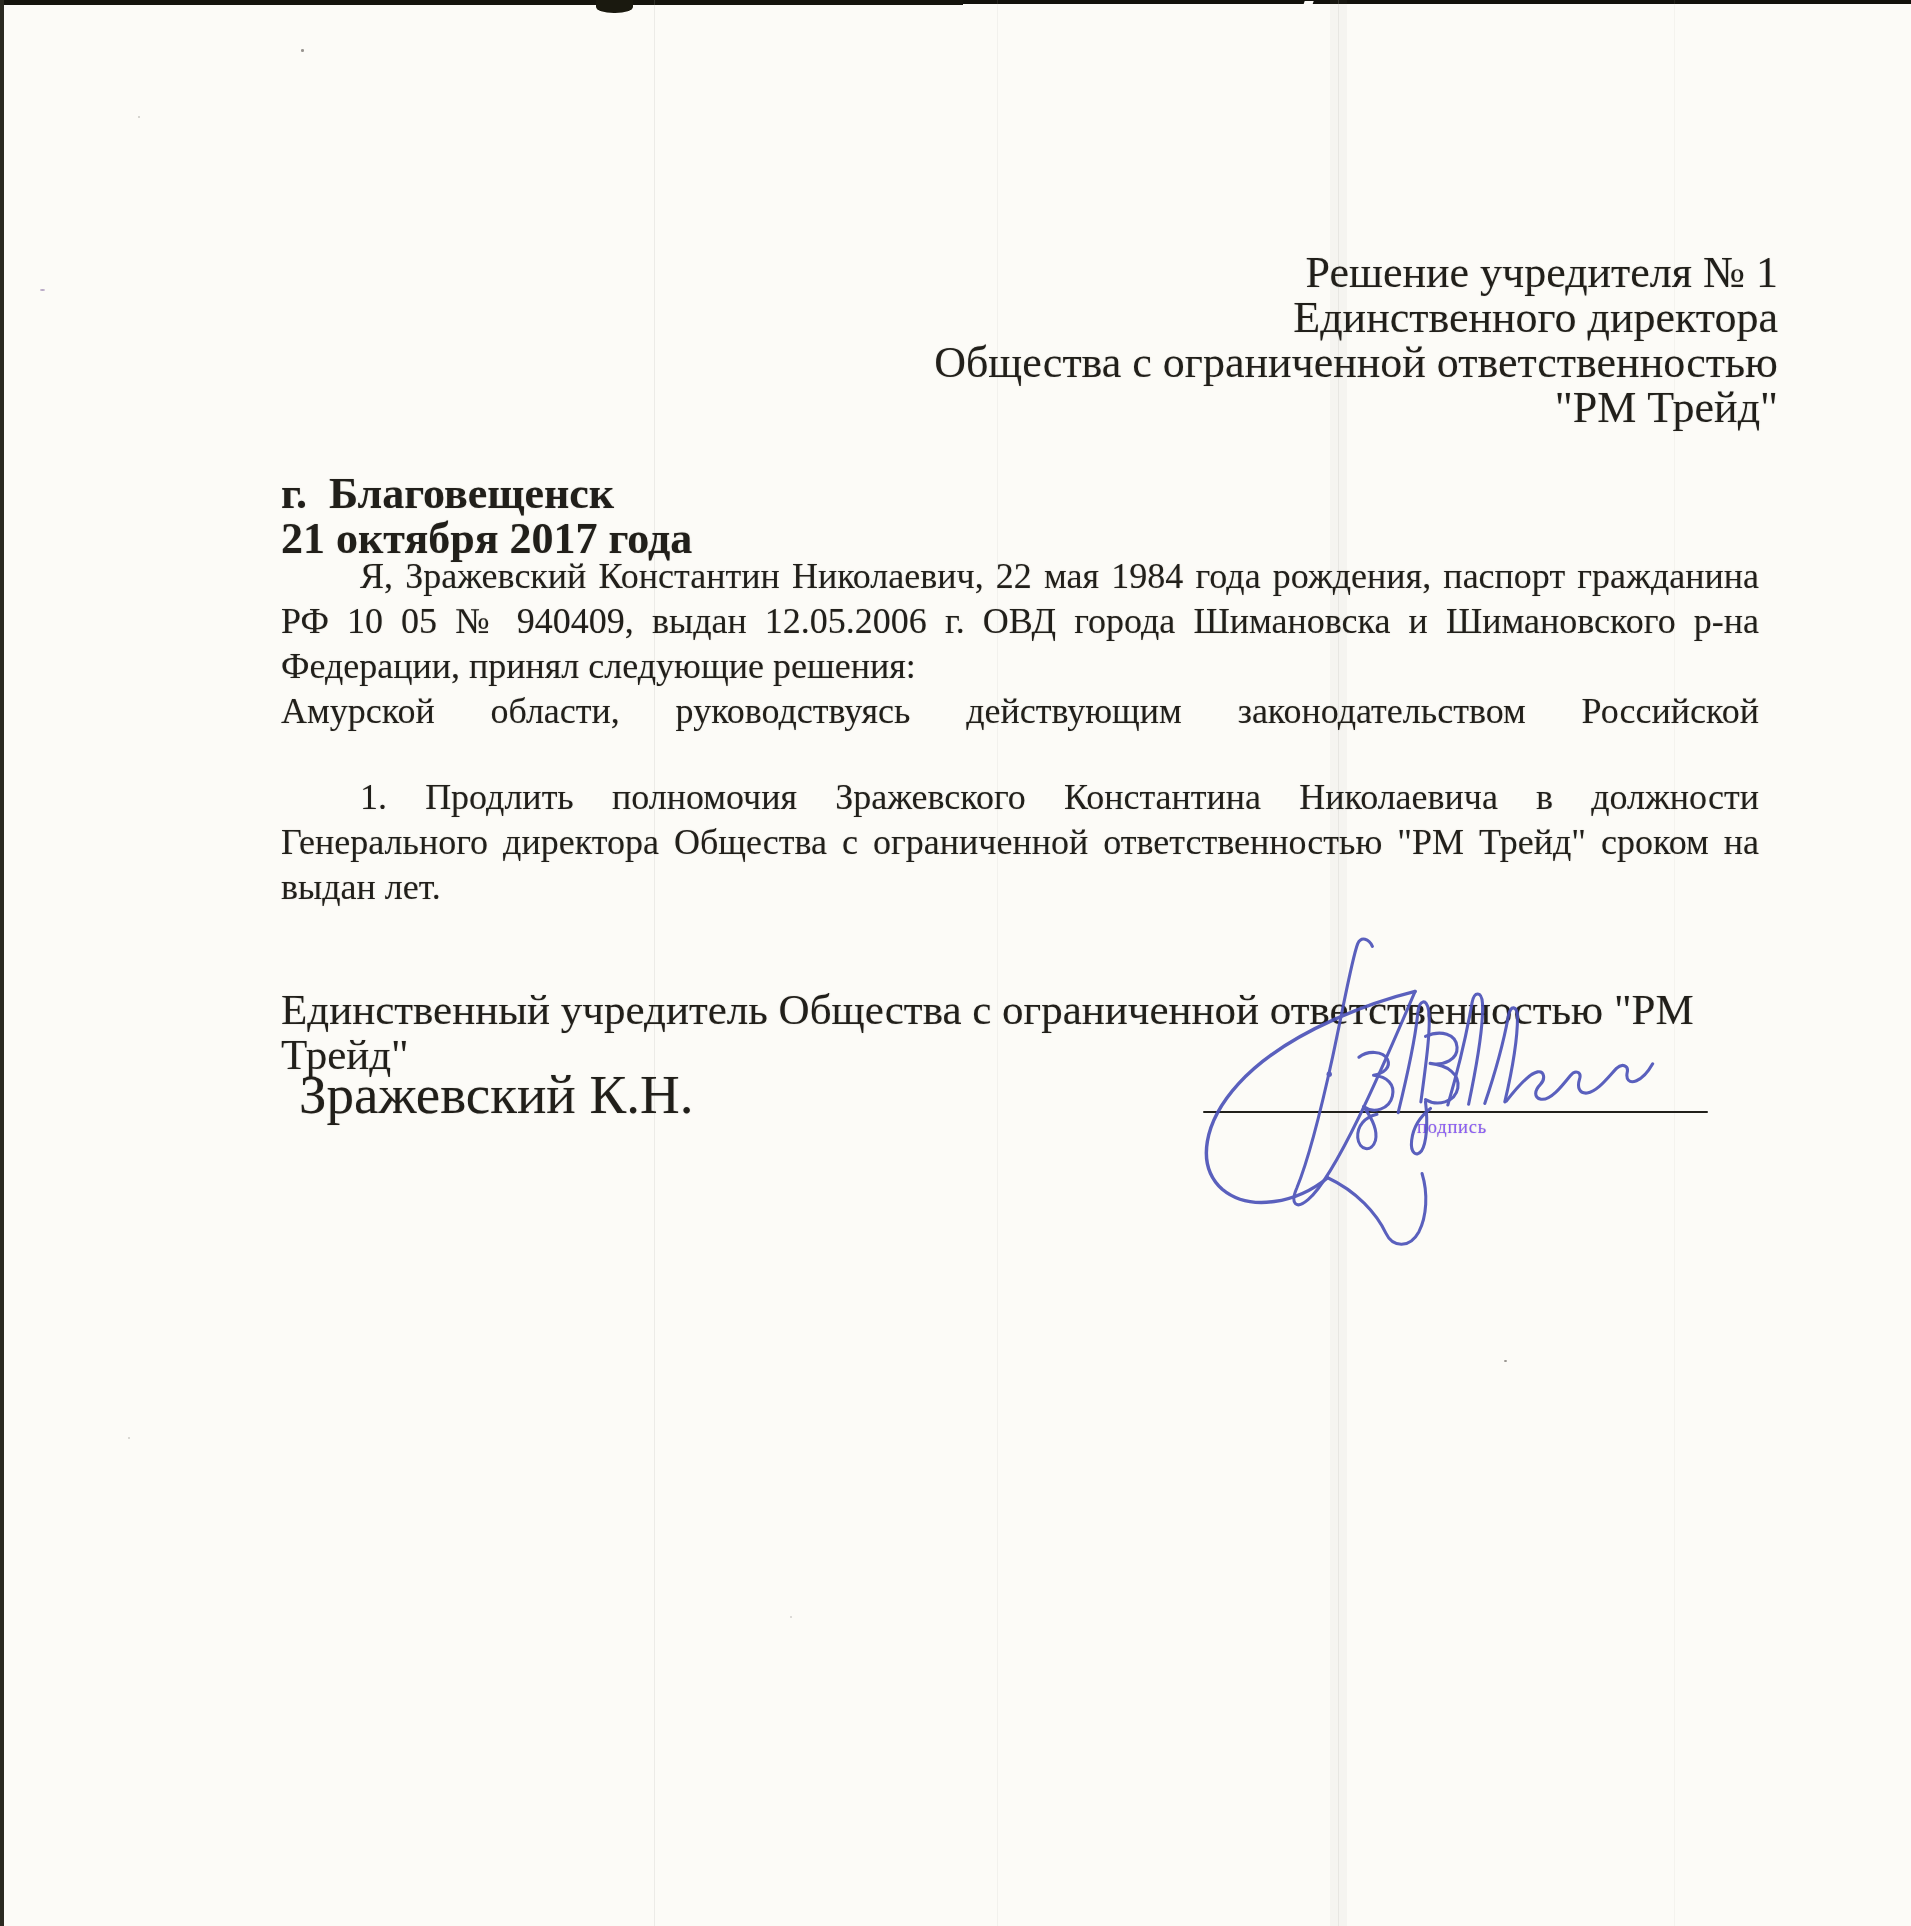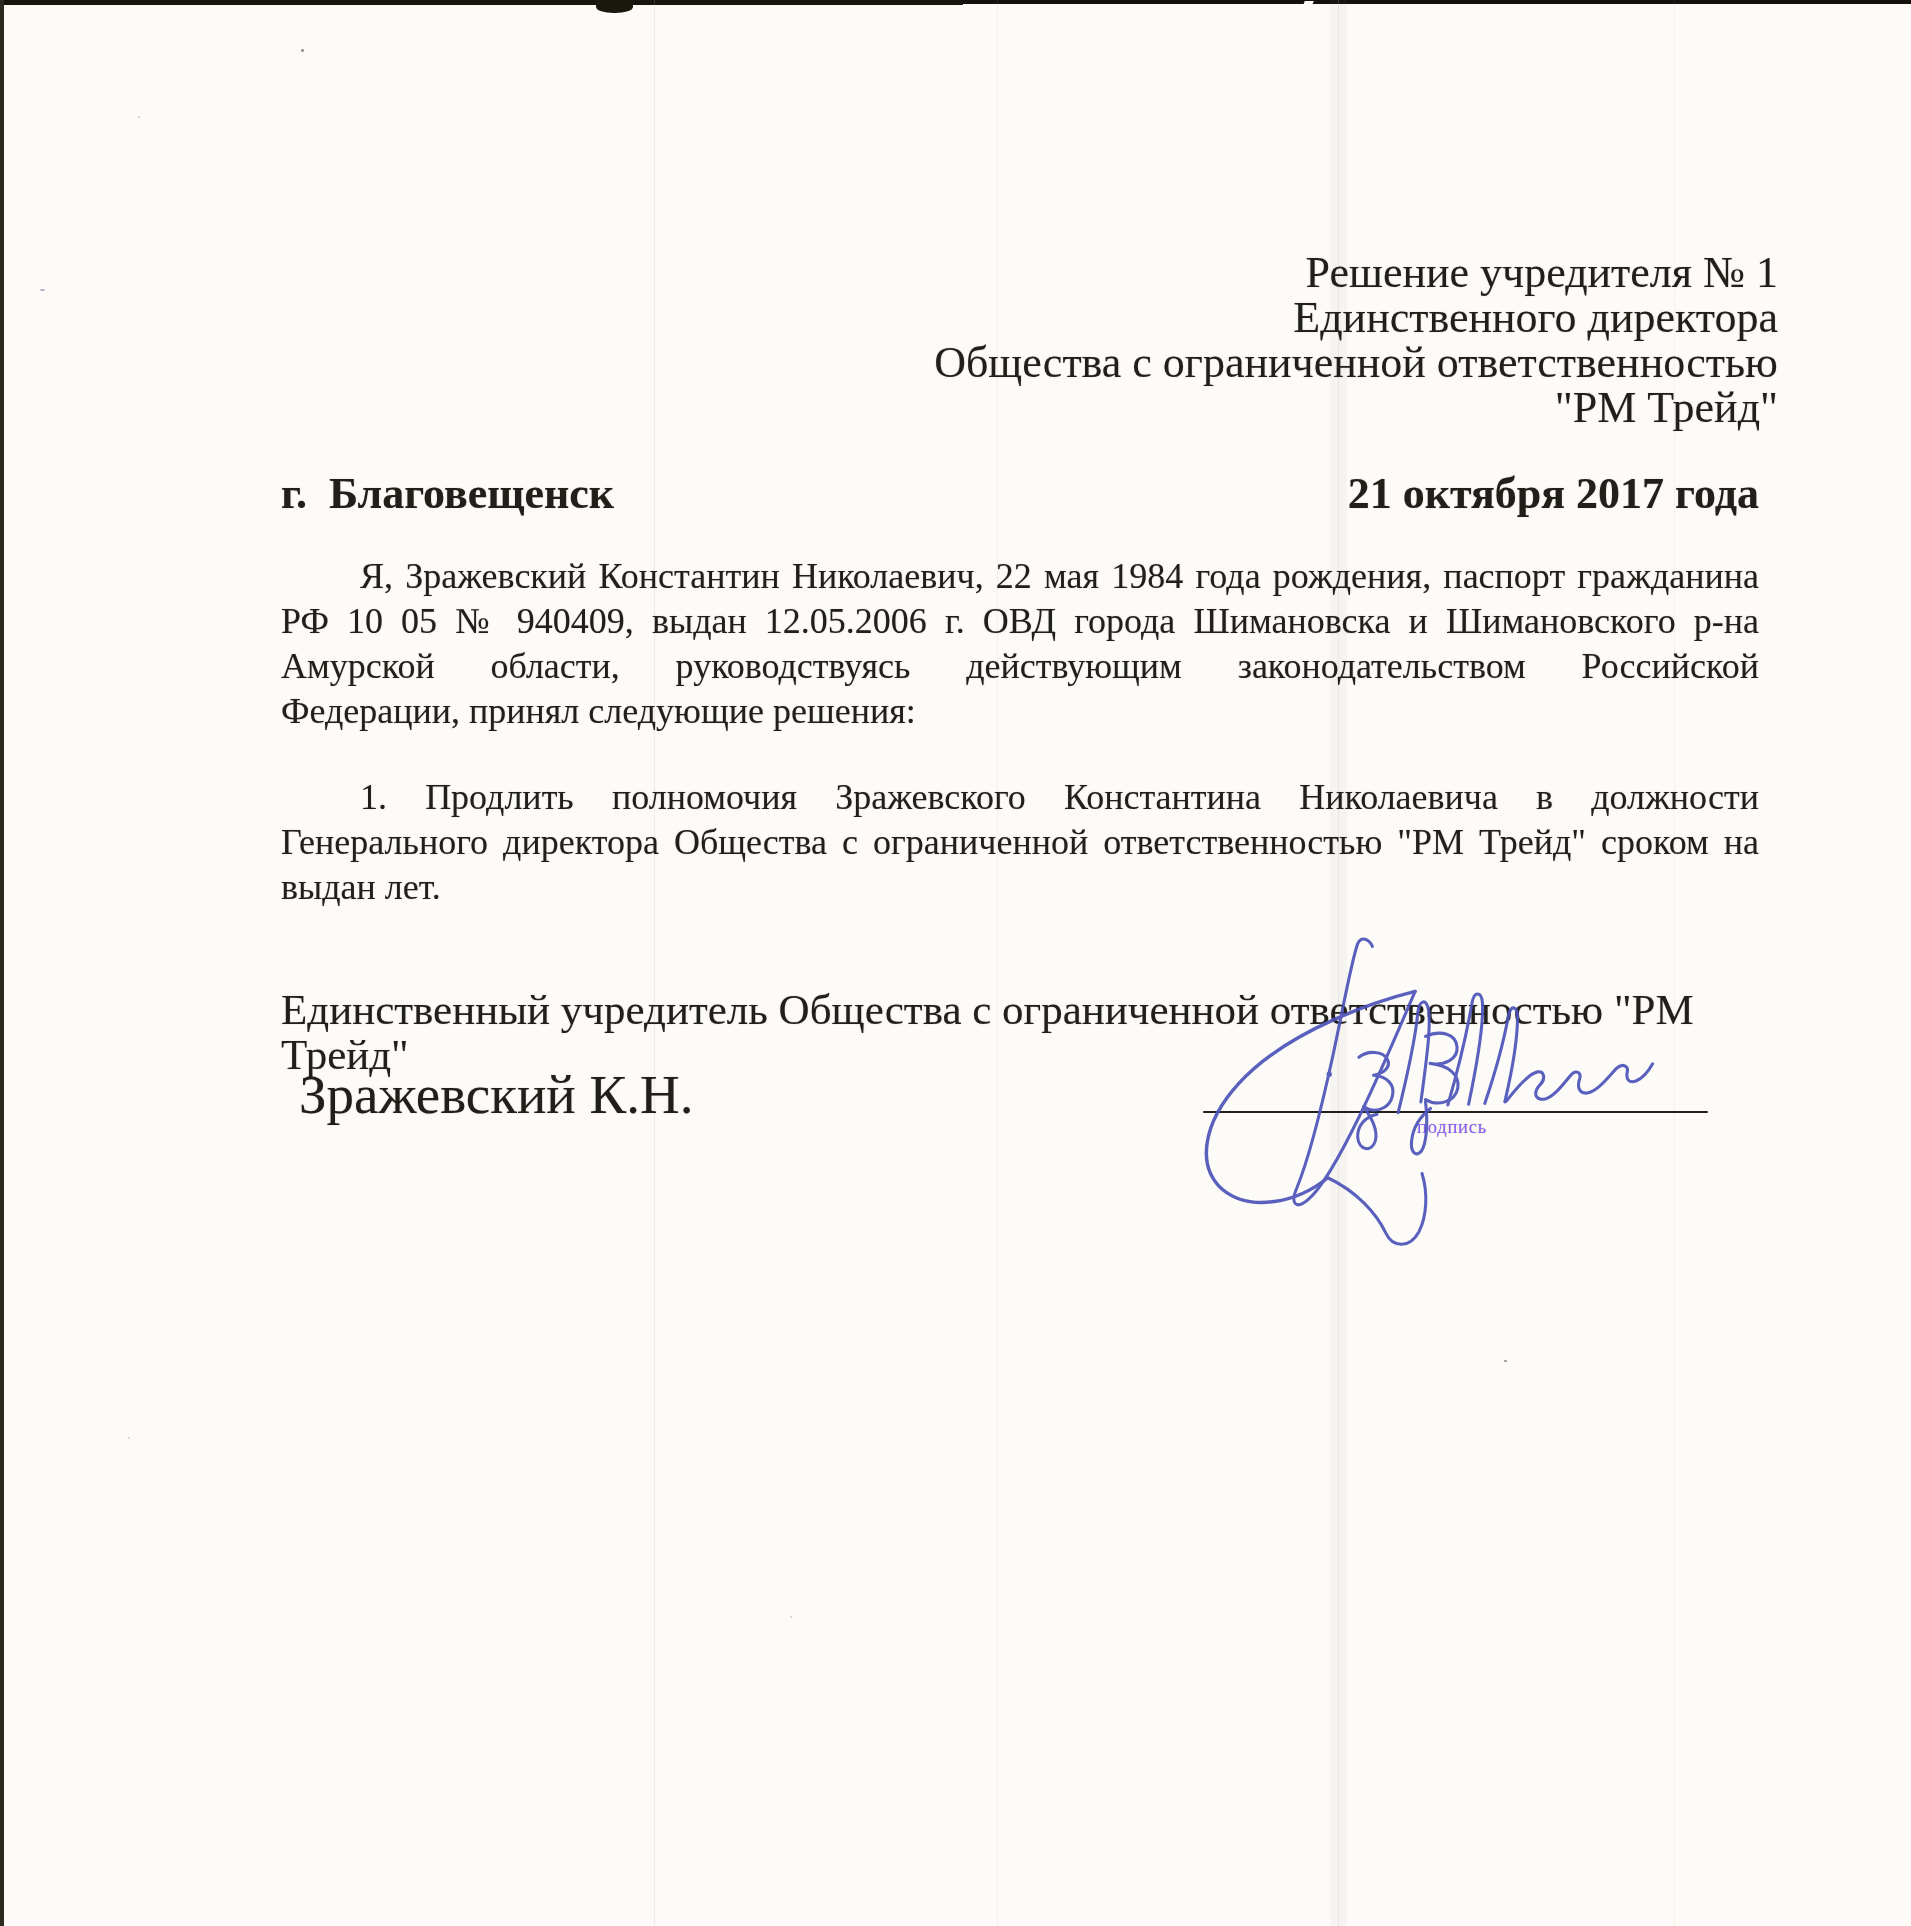--- a/index.html
+++ b/index.html
@@ -6,21 +6,21 @@
   .page{
     position:relative;width:1911px;height:2703px;overflow:hidden;
     background:#fcfbf7;
     font-family:"Liberation Serif","DejaVu Serif",serif;
     color:#211f1a;
   }
   .txt{ text-shadow:0 0 1.2px rgba(70,66,58,.35); }
   .title-block{position:absolute;left:300px;top:250px;width:1478px;text-align:right;
     font-weight:normal;font-size:44px;line-height:45px;}
   .meta-row{position:absolute;left:281px;top:471px;width:1478px;display:flex;
-    justify-content:space-between;font-weight:bold;font-size:44px;line-height:45px;}
+    justify-content:space-between;font-weight:bold;font-size:44px;line-height:45px;flex-direction:column;}
   .pre{white-space:pre;}
   .para{position:absolute;left:281px;width:1478px;font-size:36px;line-height:45px;}
   .para-intro{top:554px;}
   .para-decision{top:775px;}
   .jline{text-align:justify;text-align-last:justify;}
   .jline.last{text-align-last:left;}
   .indent{text-indent:79px;}
   .founder{position:absolute;left:281px;top:987px;width:1478px;font-size:43px;line-height:45px;}
   .name{position:absolute;left:299px;top:1072px;font-size:55px;line-height:45px;}
   .sigline{position:absolute;left:1203px;top:1111px;width:505px;height:2.3px;background:#21201a;border-radius:1.2px;}
@@ -61,22 +61,22 @@
   </div>
 
   <div class="meta-row txt">
     <span class="pre">г.  Благовещенск</span>
     <span>21 октября 2017 года</span>
   </div>
 
   <div class="para para-intro txt">
     <div class="jline indent">Я, Зражевский Константин Николаевич, 22 мая 1984 года рождения, паспорт гражданина</div>
     <div class="jline">РФ 10 05 № 940409, выдан 12.05.2006 г. ОВД города Шимановска и Шимановского р-на</div>
+    <div class="jline last">Федерации, принял следующие решения:</div>
     <div class="jline">Амурской области, руководствуясь действующим законодательством Российской</div>
-    <div class="jline last">Федерации, принял следующие решения:</div>
   </div>
 
   <div class="para para-decision txt">
     <div class="jline indent">1. Продлить полномочия Зражевского Константина Николаевича в должности</div>
     <div class="jline">Генерального директора Общества с ограниченной ответственностью "РМ Трейд" сроком на</div>
     <div class="jline last">выдан лет.</div>
   </div>
 
   <div class="founder txt">Единственный учредитель Общества с ограниченной ответственностью "РМ Трейд"</div>
   <div class="name txt">Зражевский К.Н.</div>

